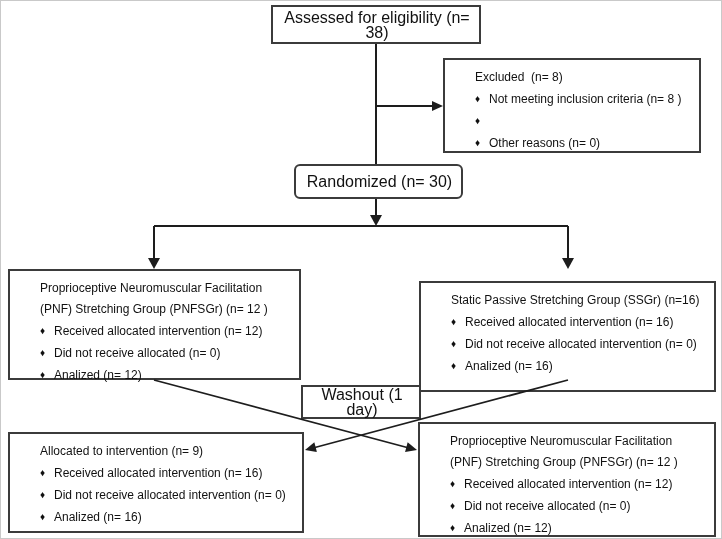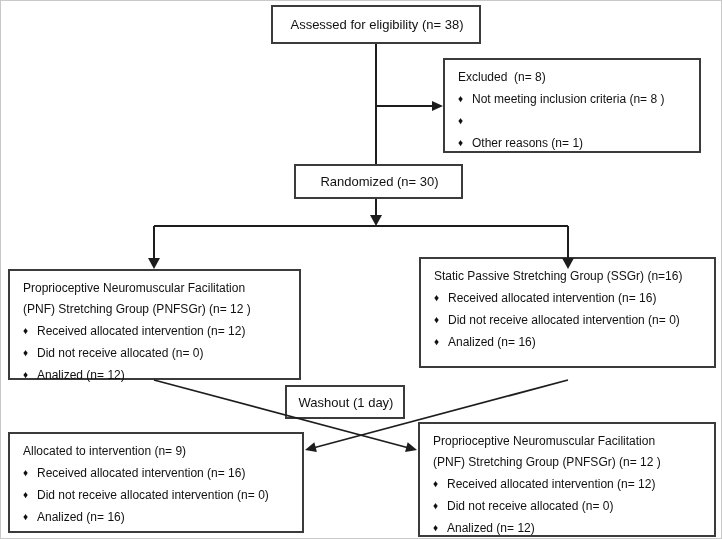--- a/index.html
+++ b/index.html
@@ -21,24 +21,24 @@
   }
   .box{
     position:absolute;
     box-sizing:border-box;
     border:2px solid var(--border);
     background:var(--bg);
     z-index:1;
   }
   .center-box{
     display:flex;align-items:center;justify-content:center;
-    text-align:center;font-size:13px;
+    text-align:center;font-size:16px;
   }
   .list-box{
-    padding:7px 5px 0 11px;
+    padding:7px 5px 0 28px;
     font-size:12px;
   }
   .box-title{
     display:block;
     white-space:pre-wrap;
     line-height:21px;
     padding-left:2px;
   }
   .bullet{
     display:flex;
@@ -55,24 +55,24 @@
     position:absolute;left:0;top:0;z-index:2;
     pointer-events:none;
   }
   .cline{stroke:var(--line);stroke-width:2;fill:none;}
   .dline{stroke:var(--line);stroke-width:1.7;fill:none;}
   .ahead{fill:var(--line);stroke:none;}
 
   
   #box-assessed   {left:270px;top:4px;  width:210px;height:39px;}
   #box-excluded   {left:442px;top:57px; width:258px;height:95px;}
-  #box-randomized {left:293px;top:163px;width:169px;height:35px;}
+  #box-randomized {left:293px;top:163px;width:169px;height:35px;border-radius:6px;}
   #box-pnfsgr     {left:7px;  top:268px;width:293px;height:111px;}
-  #box-ssgr       {left:418px;top:256px;width:297px;height:111px;}
-  #box-washout    {left:284px;top:384px;width:120px;height:34px;}
+  #box-ssgr       {left:418px;top:280px;width:297px;height:111px;}
+  #box-washout    {left:300px;top:384px;width:120px;height:34px;}
   #box-allocated  {left:7px;  top:431px;width:296px;height:101px;}
   #box-pnfsgr2    {left:417px;top:421px;width:298px;height:115px;}
 </style>
 </head>
 <body>
 
 <div id="canvas">
 
   <svg id="connectors" width="722" height="539" viewBox="0 0 722 539">
 
@@ -107,21 +107,21 @@
     <span class="box-title">Excluded  (n= 8)</span>
     <div class="bullet">
       <span class="diamond">♦</span>
       <span class="bullet-text">Not meeting inclusion criteria (n= 8 )</span>
     </div>
     <div class="bullet">
       <span class="diamond">♦</span>
     </div>
     <div class="bullet">
       <span class="diamond">♦</span>
-      <span class="bullet-text">Other reasons (n= 1)</span>
+      <span class="bullet-text">Other reasons (n= 0)</span>
     </div>
   </div>
 
   <div class="box center-box" id="box-randomized">
     <span class="box-title" style="line-height:15px">Randomized (n= 30)</span>
   </div>
 
   <div class="box list-box" id="box-pnfsgr">
     <span class="box-title">Proprioceptive Neuromuscular Facilitation
 (PNF) Stretching Group (PNFSGr) (n= 12 )</span>

